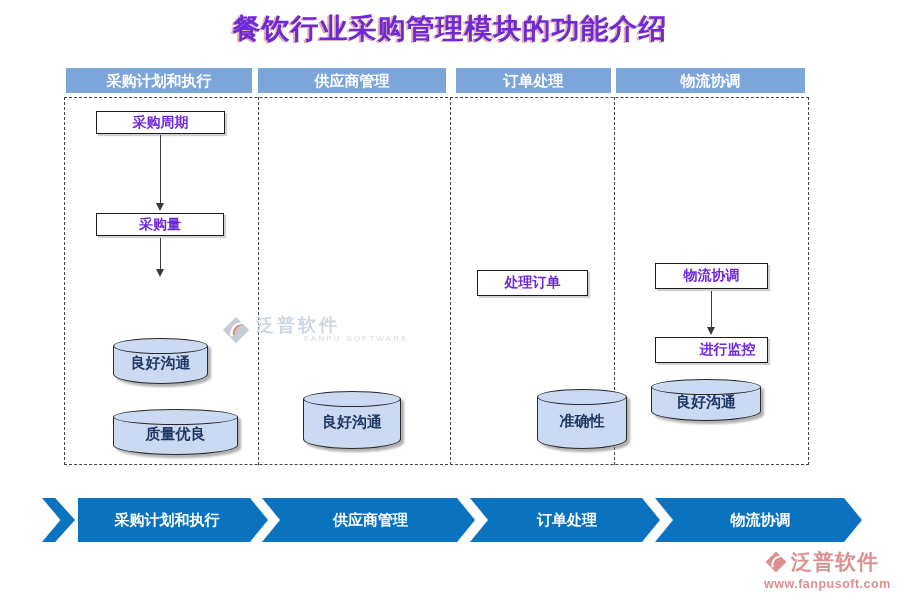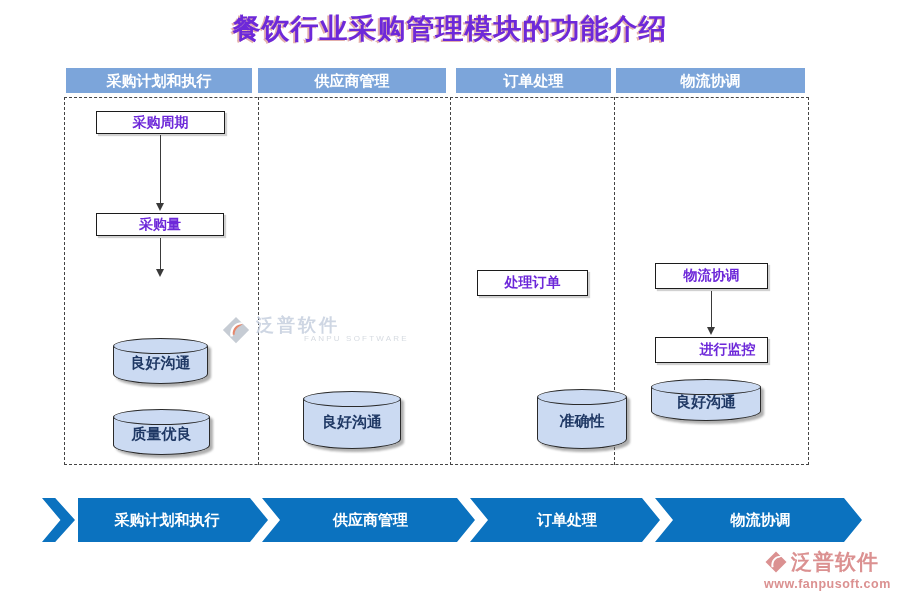--- a/index.html
+++ b/index.html
@@ -92,21 +92,21 @@
   <div class="flow-box" style="left:96px;top:111px;width:129px;height:23px;">采购周期</div>
   <div class="v-arrow" style="left:160px;top:135px;height:74px;"></div>
   <div class="flow-box" style="left:96px;top:213px;width:128px;height:23px;">采购量</div>
   <div class="v-arrow" style="left:160px;top:238px;height:37px;"></div>
 
   <div class="cylinder" style="left:113px;top:338px;width:95px;height:46px;">
     <div class="cyl-body"></div>
     <div class="cyl-top"></div>
     <div class="cyl-label">良好沟通</div>
   </div>
-  <div class="cylinder" style="left:113px;top:409px;width:97px;height:46px;">
+  <div class="cylinder" style="left:113px;top:409px;width:97px;height:46px;padding-left:28px;">
     <div class="cyl-body"></div>
     <div class="cyl-top"></div>
     <div class="cyl-label">质量优良</div>
   </div>
 
   <div class="cylinder" style="left:303px;top:391px;width:98px;height:58px;">
     <div class="cyl-body"></div>
     <div class="cyl-top"></div>
     <div class="cyl-label">良好沟通</div>
   </div>

